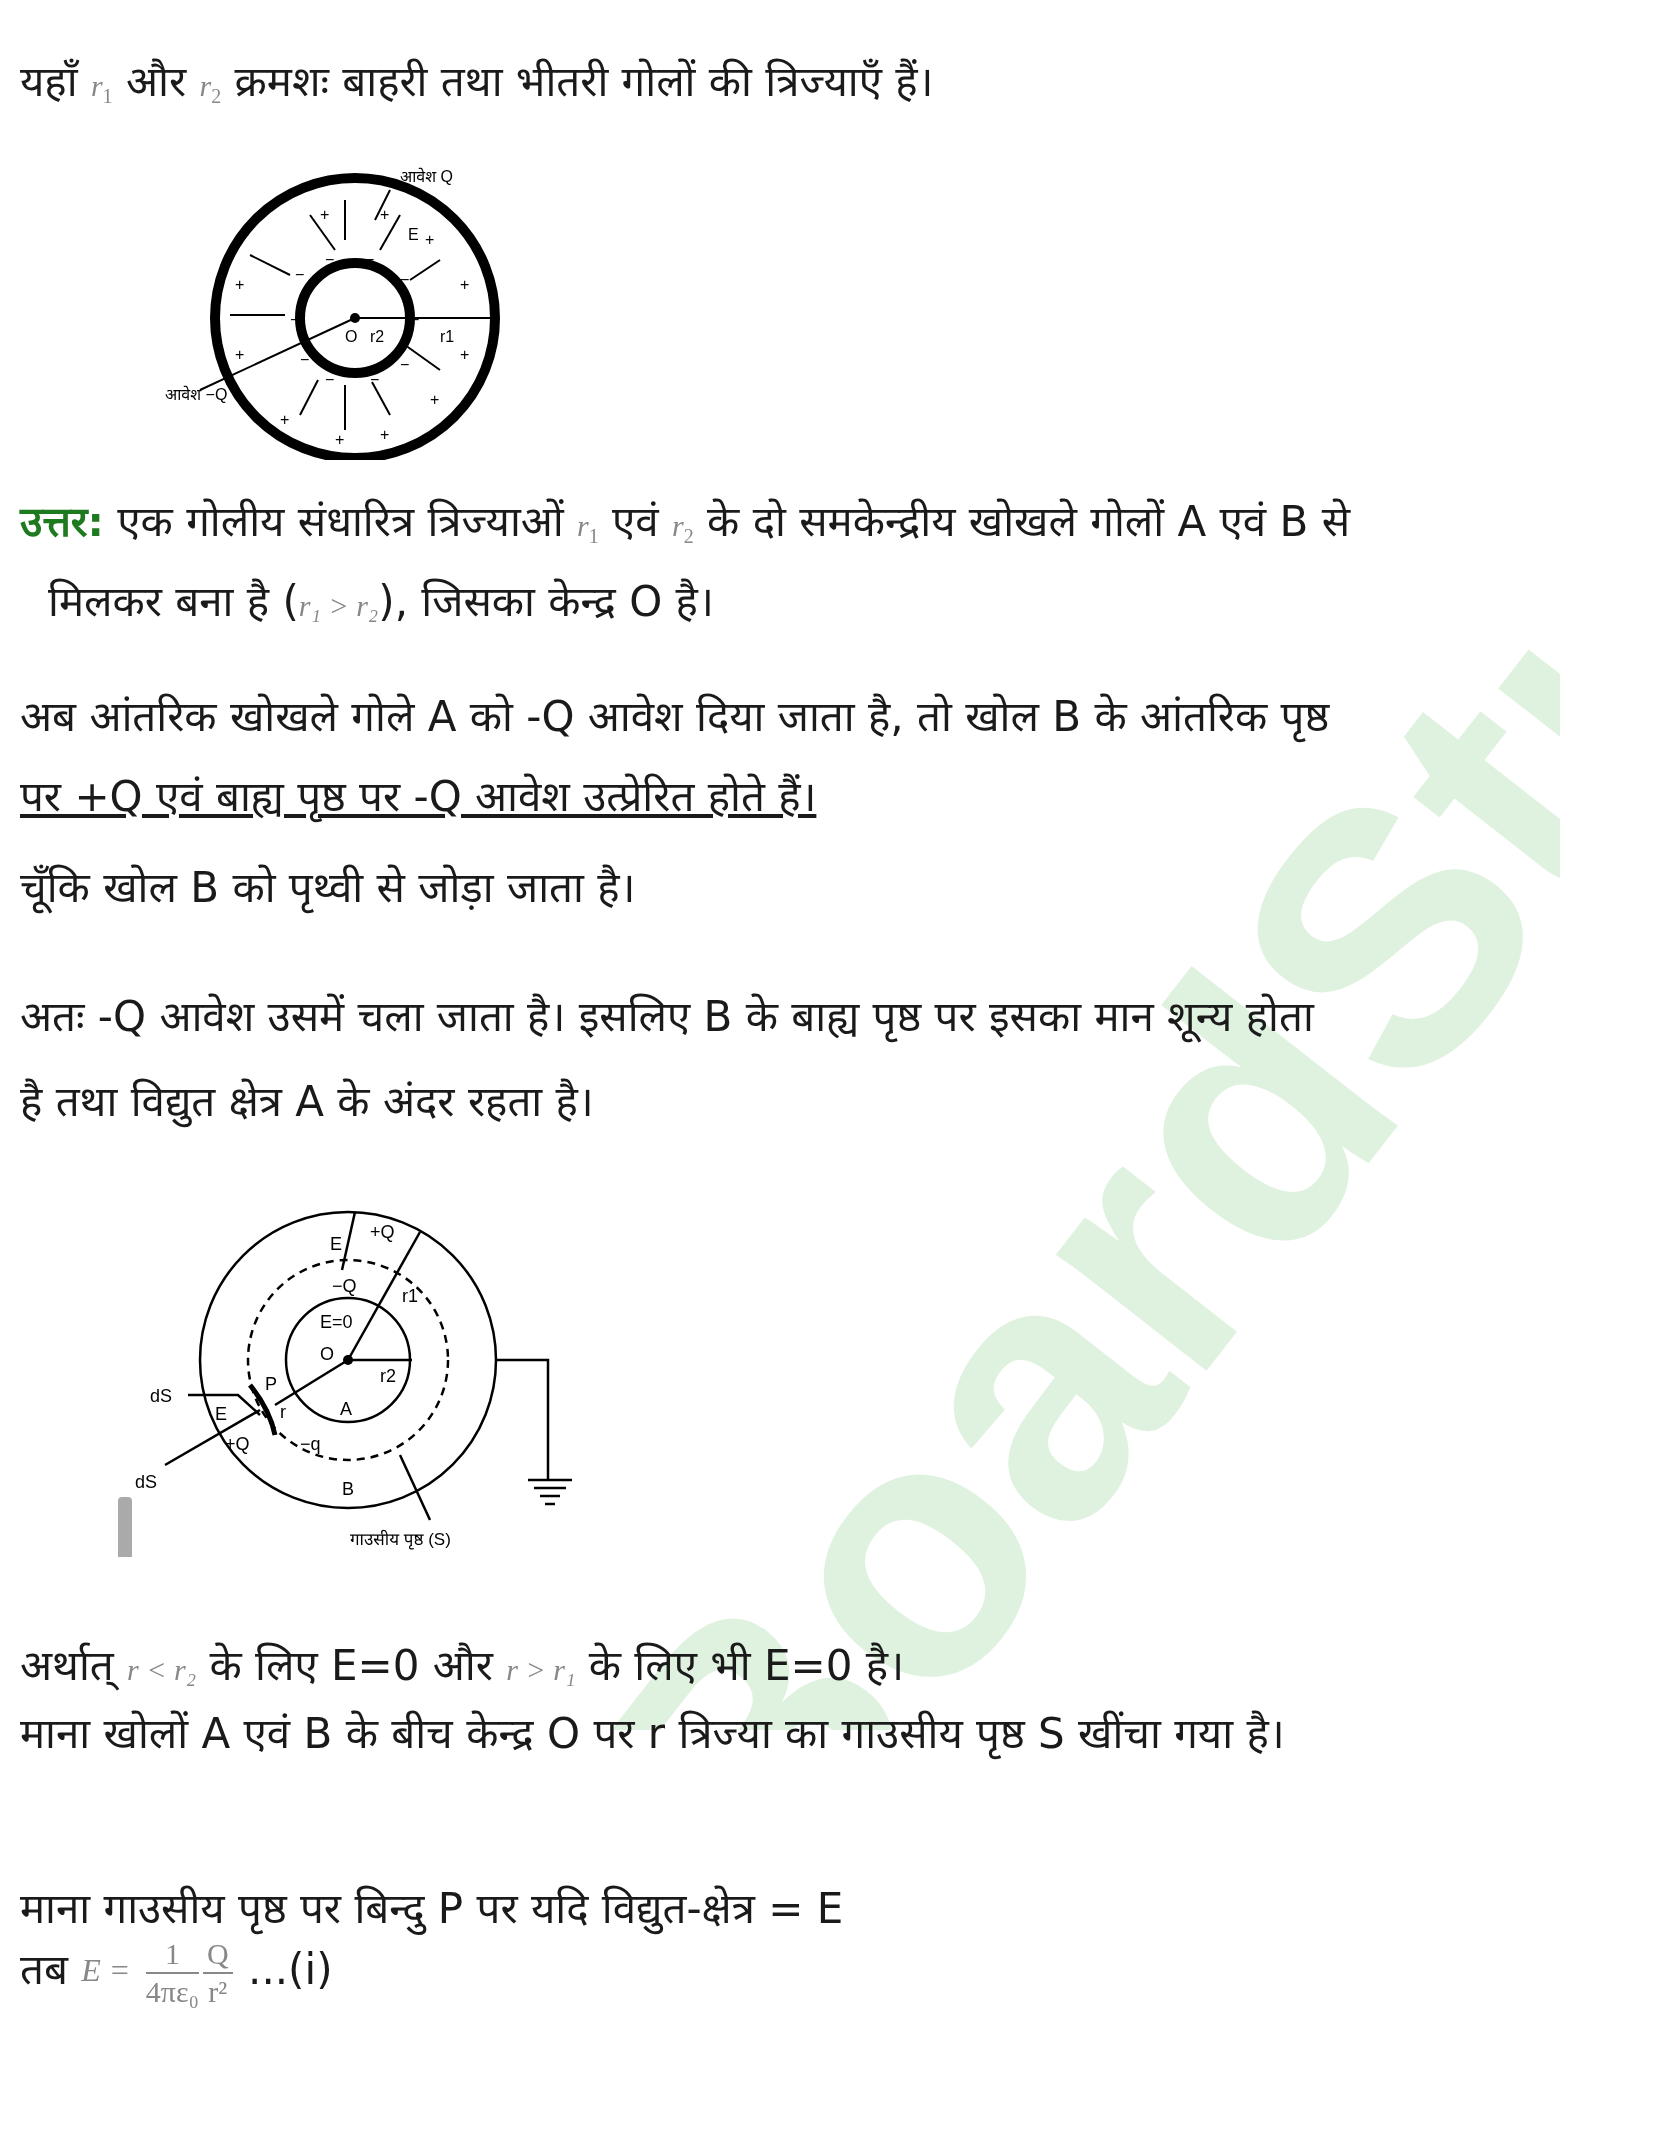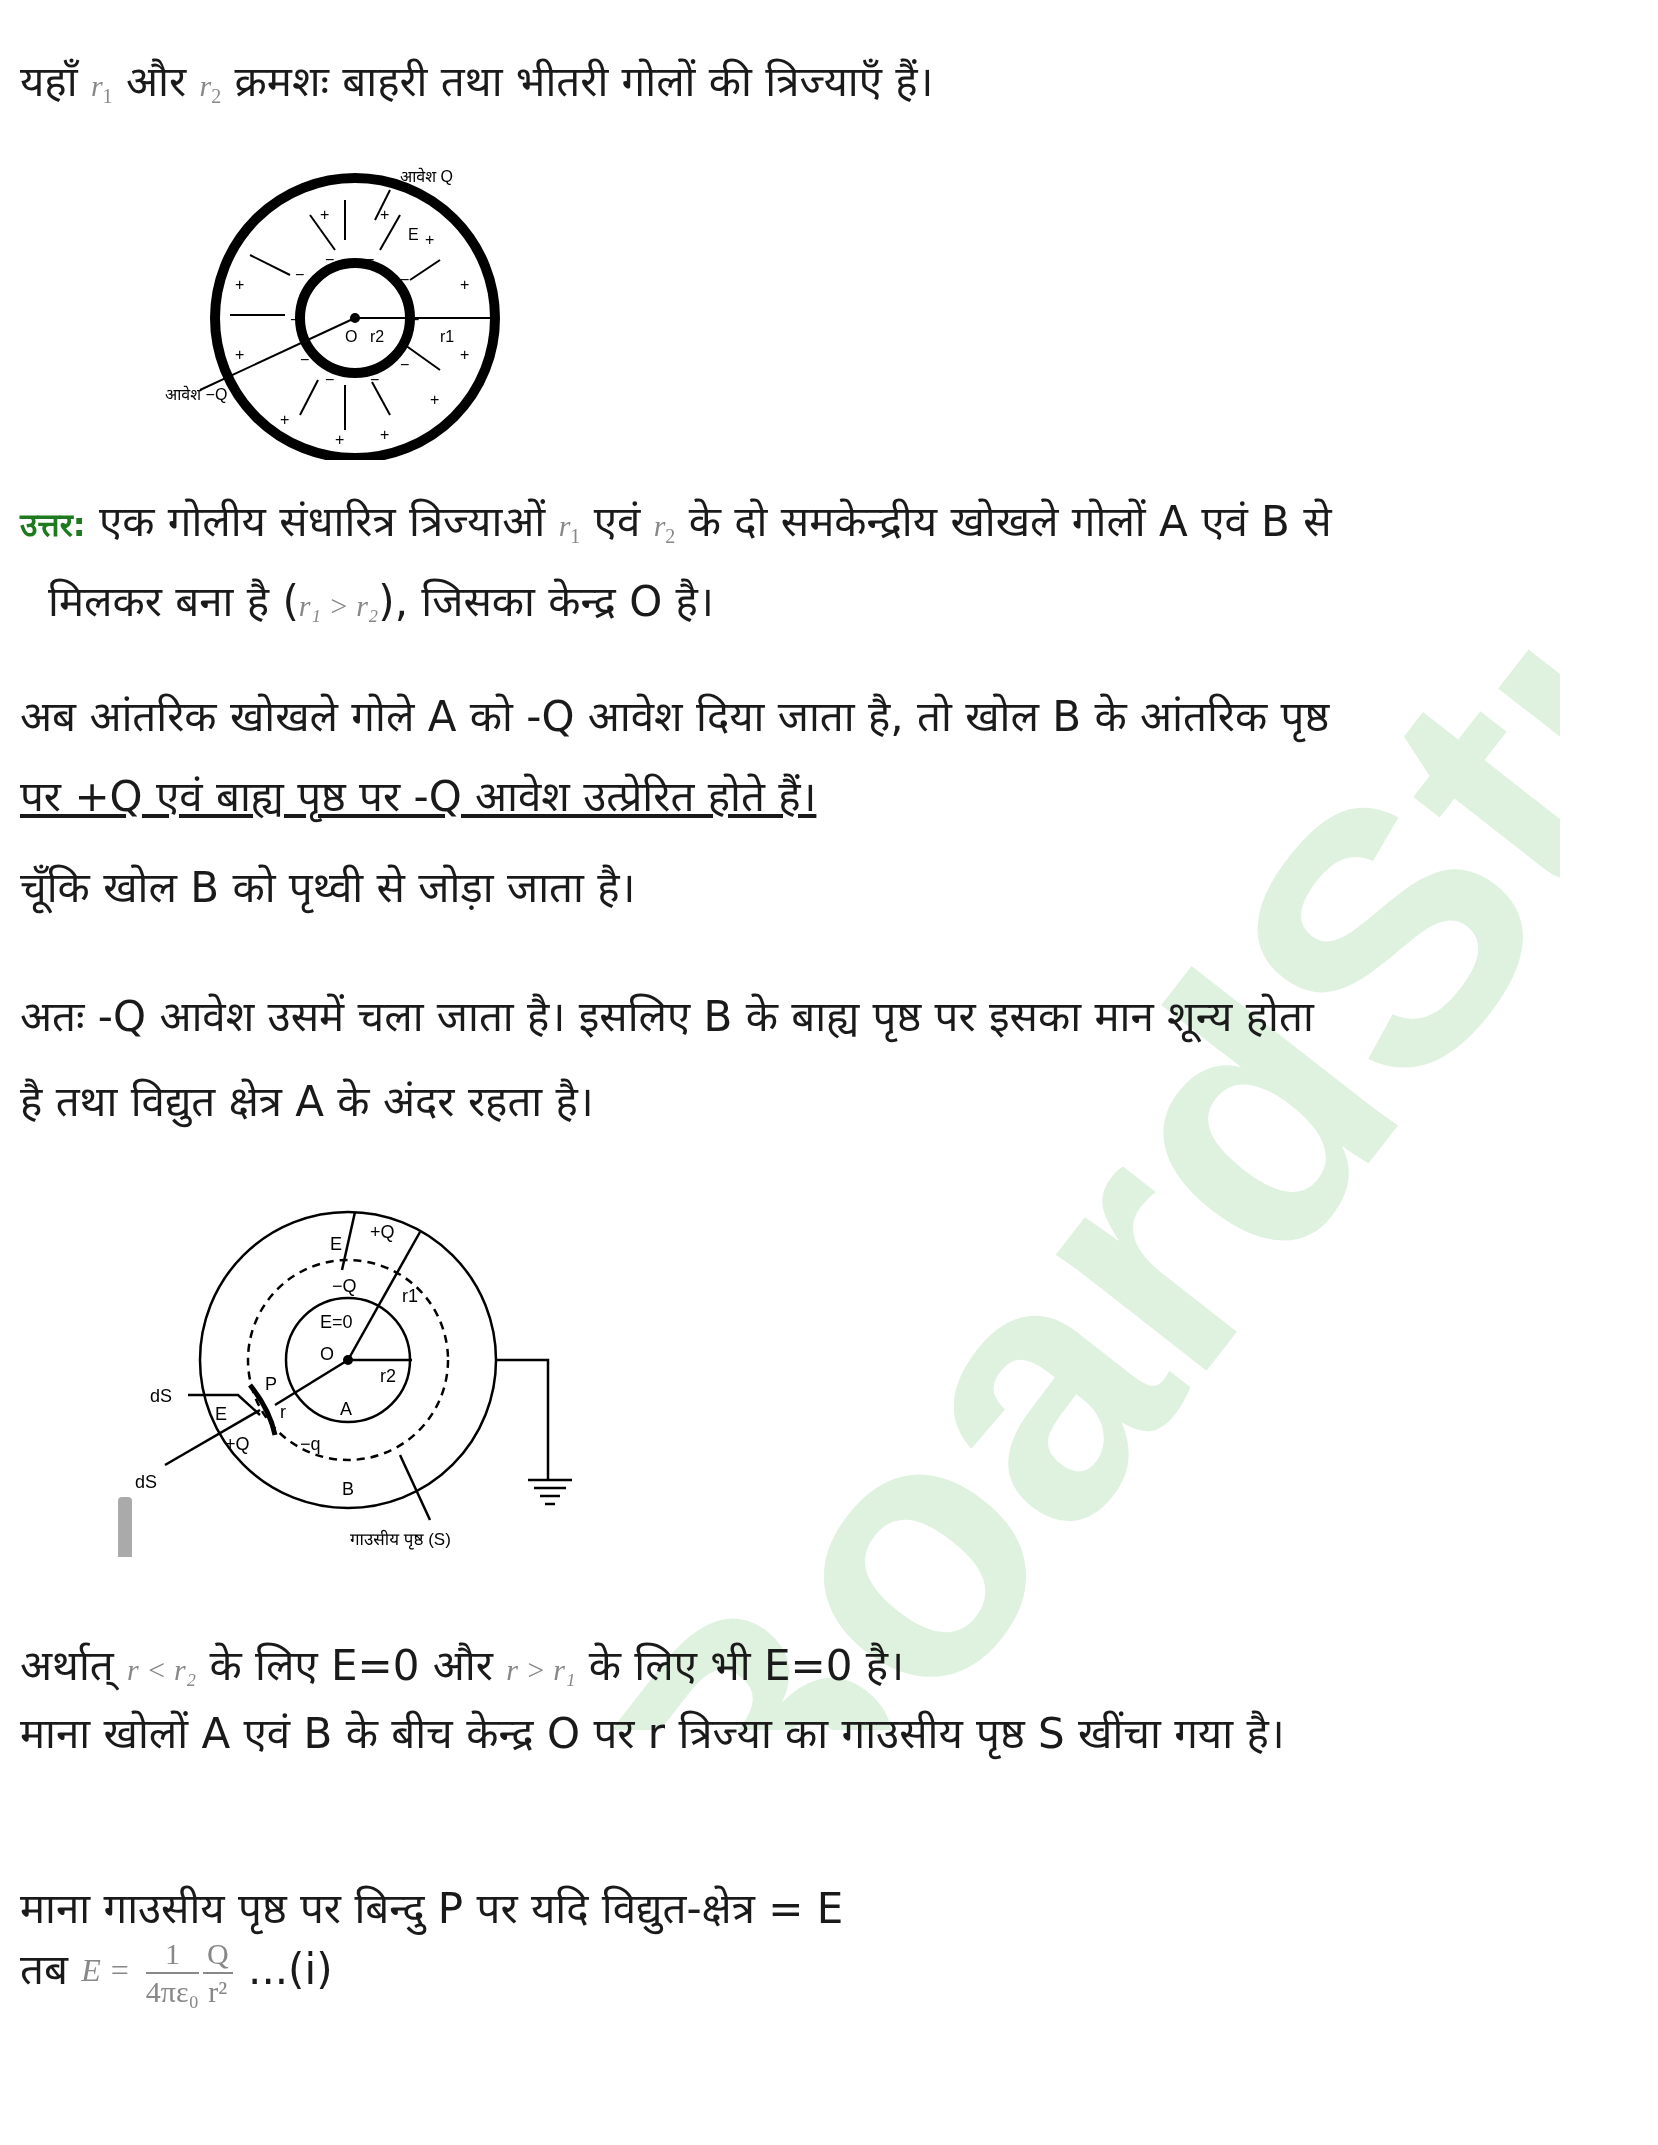--- a/index.html
+++ b/index.html
@@ -4,21 +4,21 @@
 <style>
   html, body { margin: 0; padding: 0; background: #ffffff; }
   body { width: 1658px; height: 2145px; position: relative; overflow: hidden;
          font-family: "DejaVu Sans", "Liberation Sans", sans-serif; color: #1a1a1a; }
   .watermark { position: absolute; left: 60px; top: 430px; width: 1500px; height: 1300px;
                pointer-events: none; z-index: 0; }
   .watermark text { font-family: "Liberation Sans", sans-serif; font-weight: bold; }
   .line { position: absolute; left: 20px; font-size: 42px; line-height: 44px; white-space: nowrap; z-index: 1; }
   .math { font-family: "Liberation Serif", serif; font-style: italic; color: #888; font-size: 30px; }
   .math sub { font-size: 20px; font-style: normal; }
-  .label-green { color: #1e7a1e; font-weight: bold; font-size: 32px; }
+  .label-green { color: #1e7a1e; font-weight: bold; font-size: 41px; }
   .figure { position: absolute; z-index: 1; }
   .frac { display: inline-block; vertical-align: middle; text-align: center; font-family: "Liberation Serif", serif; color: #888; font-size: 30px; margin: 0 2px; }
   .frac span { display: block; line-height: 36px; }
   .frac .num { border-bottom: 2px solid #888; padding: 0 4px; }
   .eq { font-family: "Liberation Serif", serif; color: #888; font-size: 32px; font-style: italic; }
   .gray-bar { position: absolute; left: 118px; top: 1497px; width: 14px; height: 60px; background: #aaaaaa; border-radius: 4px 4px 0 0; z-index: 1; }
 </style>
 </head>
 <body>
 

